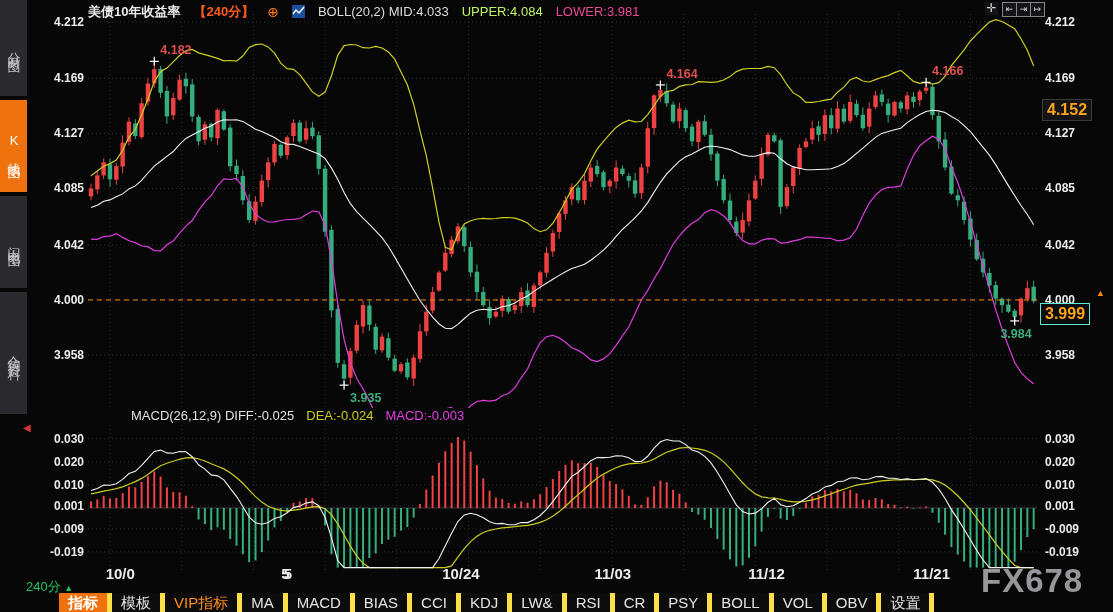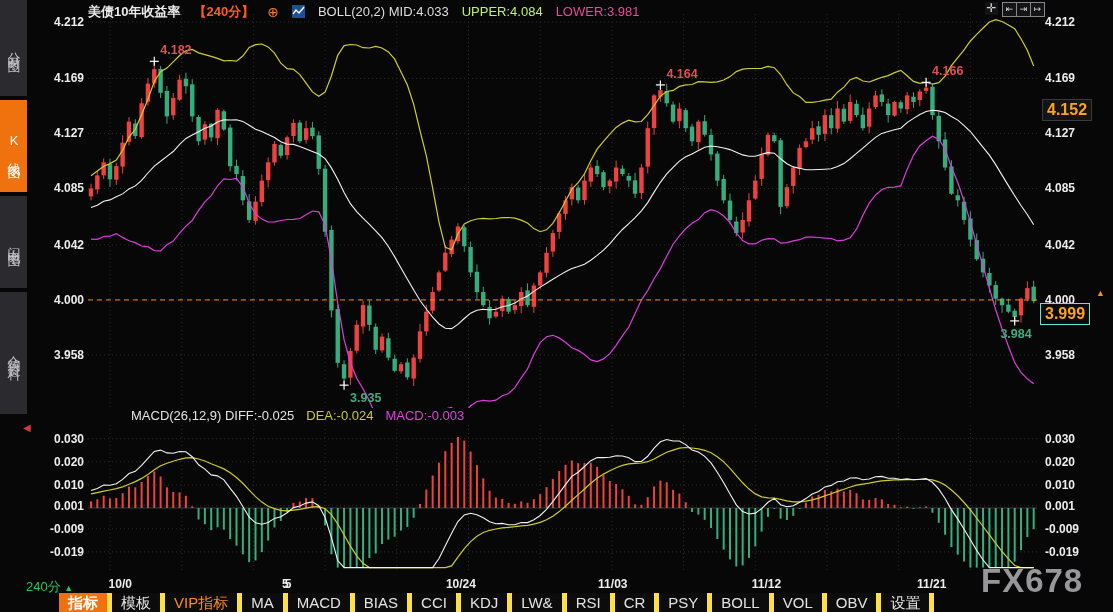--- a/index.html
+++ b/index.html
@@ -20,21 +20,21 @@
   .t-upper{color:#bef264;}
   .t-lower{color:#ec4899;}
   .boll-ic{width:13px;height:13px;background:#1d4f9c;display:inline-block;position:relative;}
   
   .ticon{position:absolute;top:2px;width:13px;height:13px;border:1px solid #86868a;color:#d6d6d6;
     font-size:9px;line-height:12px;text-align:center;background:#141416;cursor:pointer;z-index:6;}
   .ticon.noborder{border:none;font-size:12px;line-height:13px;}
   
   .ylab{position:absolute;width:54px;font-size:12px;font-weight:700;color:#ededed;text-align:right;height:14px;line-height:14px;}
   .ylab.right{text-align:left;}
-  .xlab{position:absolute;top:577px;font-size:12px;font-weight:700;color:#ededed;transform:translateX(-50%);white-space:nowrap;}
+  .xlab{position:absolute;top:565px;font-size:15px;font-weight:700;color:#ededed;transform:translateX(-50%);white-space:nowrap;}
   
   .hl-box{position:absolute;font-size:16px;font-weight:700;padding:1px 4px;z-index:6;}
   #hl-upper{left:1042px;top:99px;color:#ffa31a;background:#141414;border:1px solid #3a3a3a;}
   #hl-last{left:1040px;top:303px;color:#ffa31a;background:#0b0b0b;border:1px solid #5eead4;}
   #price-arrow{position:absolute;left:1096px;top:288px;color:#ff8c1a;font-size:9px;z-index:6;}
   
   #macdbar{position:absolute;left:88px;top:408px;display:flex;gap:12px;font-size:13px;white-space:nowrap;z-index:5;margin-left:43px;}
   .m-main{color:#e3e3e3;}
   .m-dea{color:#cdcd1f;}
   .m-macd{color:#e23fe2;text-align:right;}

